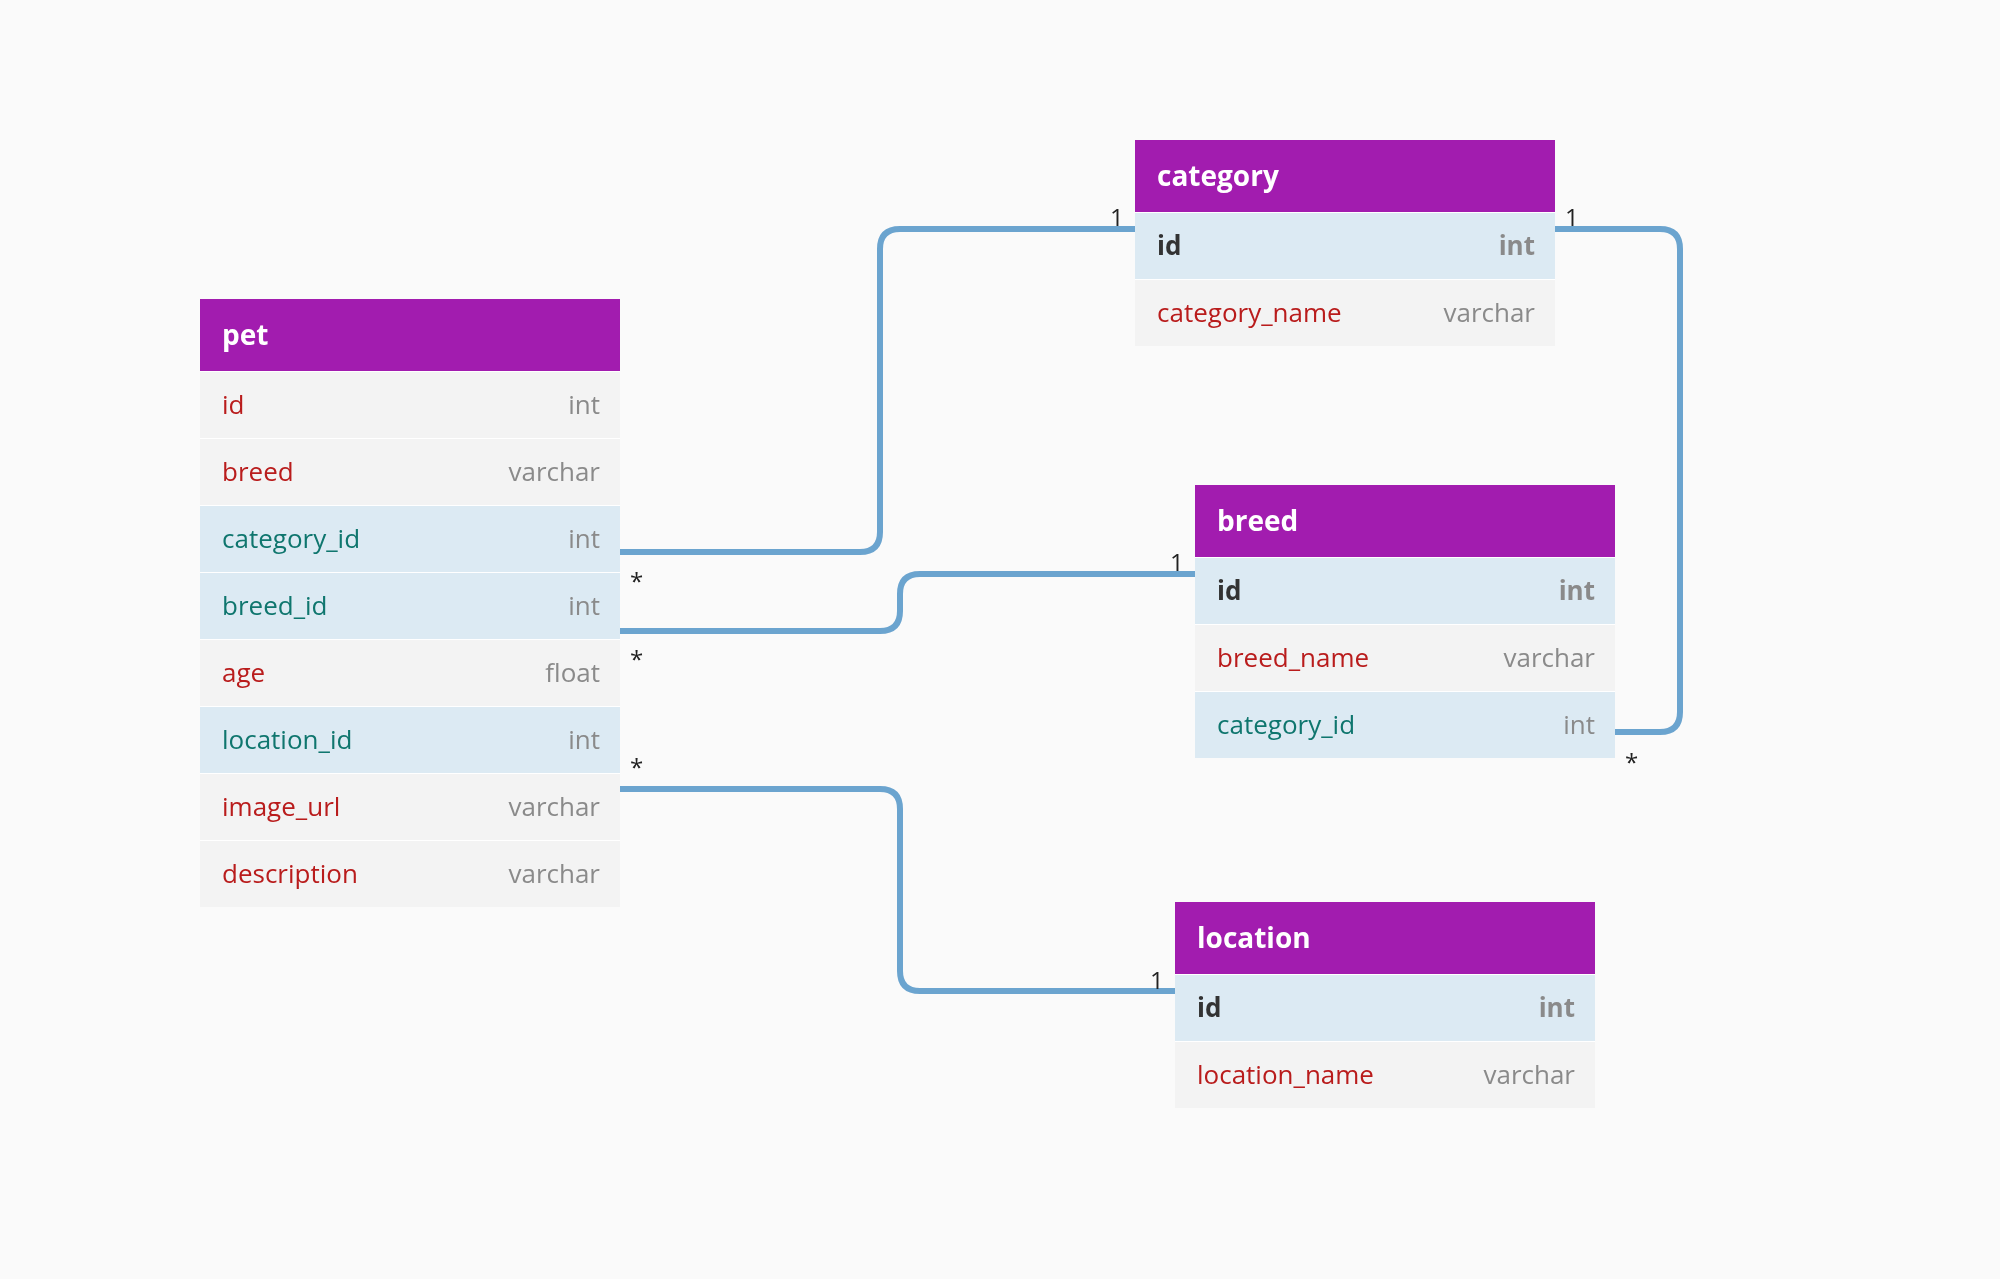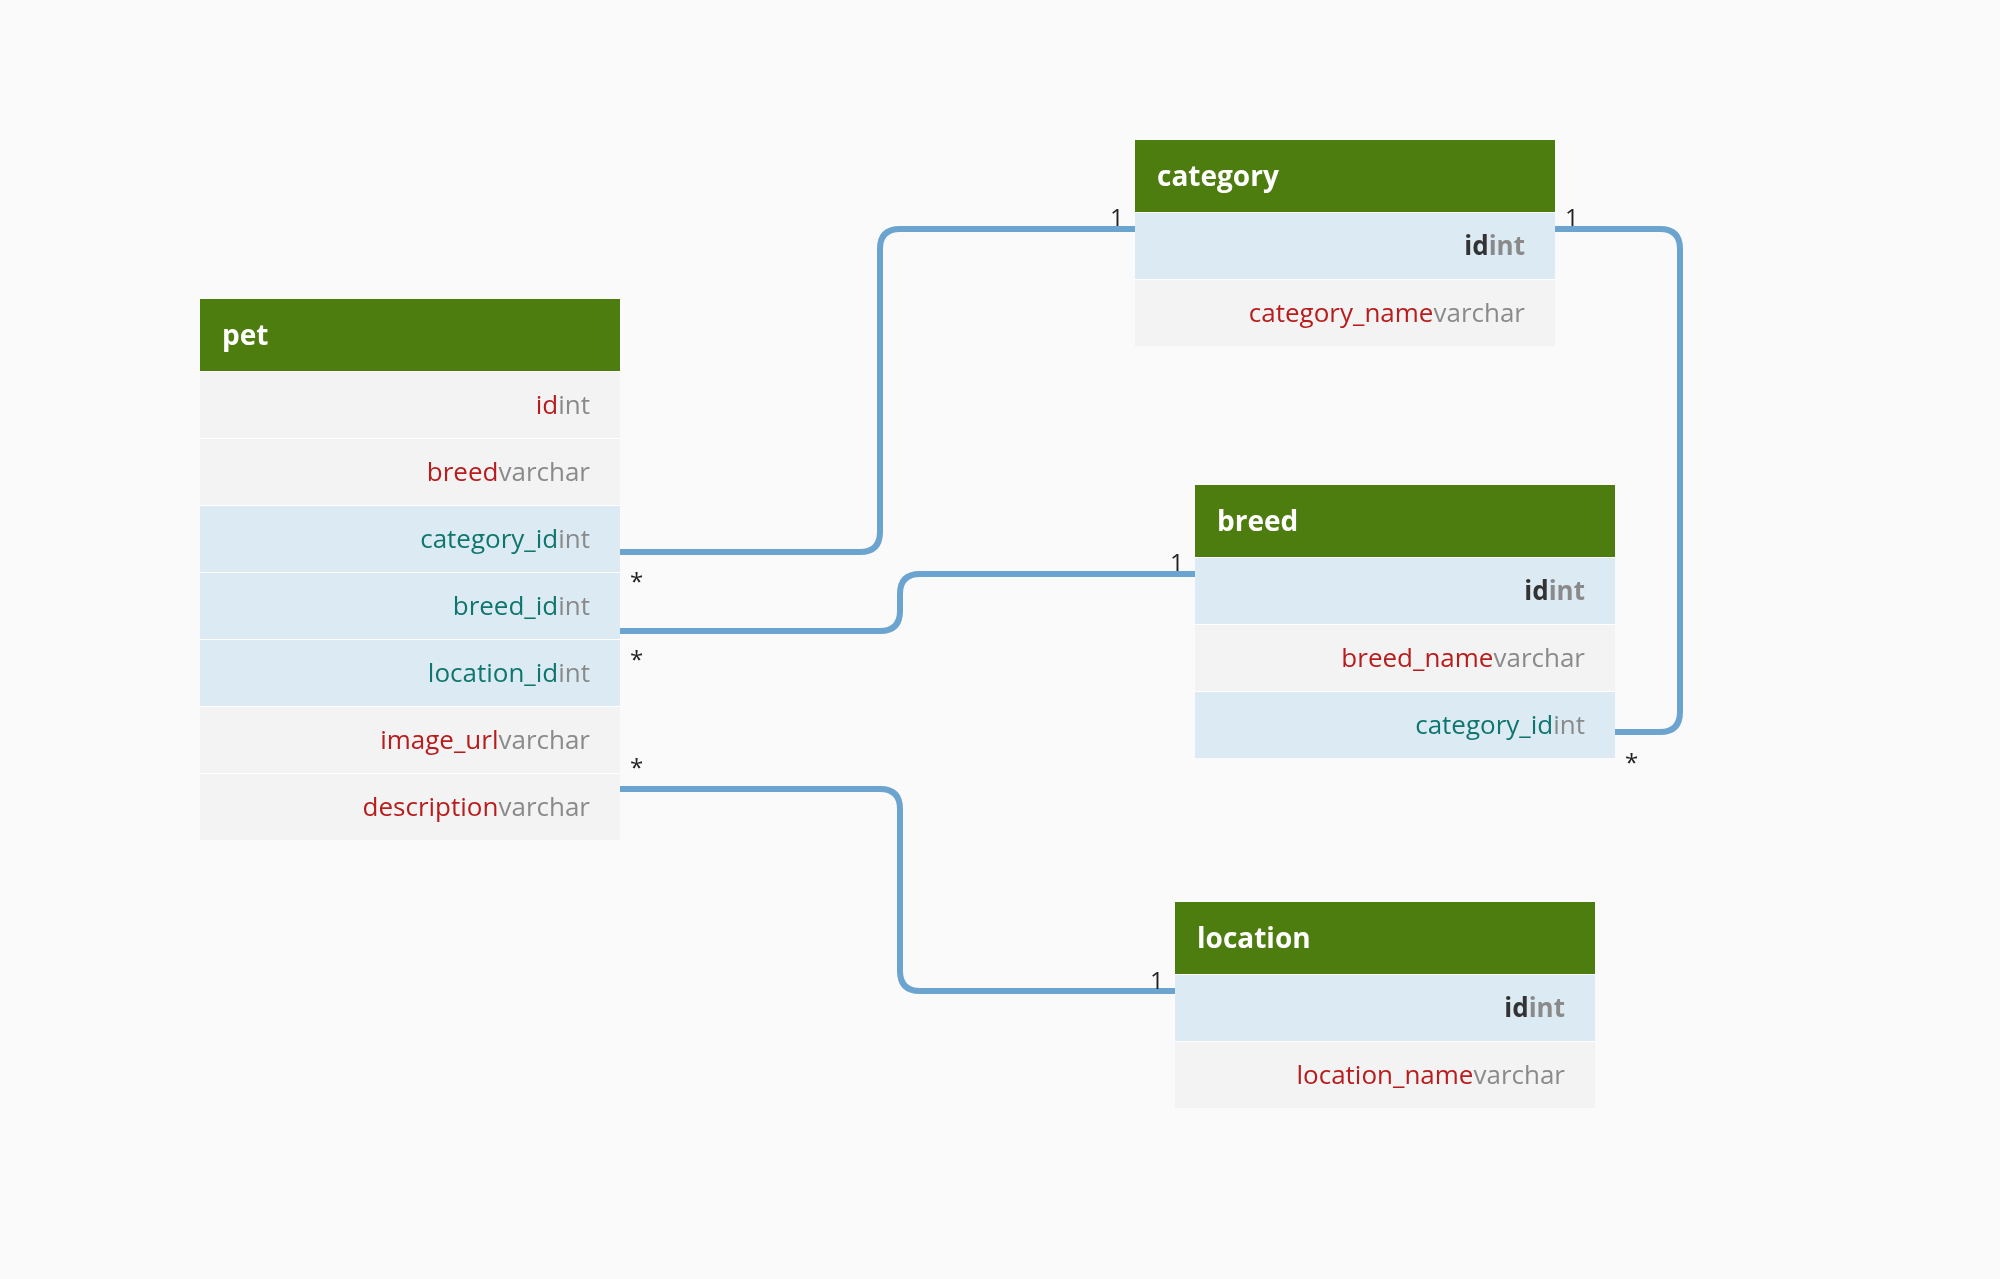--- a/index.html
+++ b/index.html
@@ -20,31 +20,31 @@
     width: 2000px;
     height: 1279px;
     pointer-events: none;
   }
   .table {
     position: absolute;
     width: 420px;
     box-shadow: none;
   }
   .table-header {
-    background: #4d7c0f;
+    background: #a21caf;
     color: #fff;
     font-weight: 700;
     font-size: 28px;
     padding: 16px 22px 18px 22px;
   }
   .row {
     display: flex;
-    justify-content: flex-end;
+    justify-content: space-between;
     align-items: center;
-    padding: 14px 30px 16px 22px;
+    padding: 14px 20px 16px 22px;
     font-size: 26px;
     background: #f3f3f3;
     border-top: 1px solid #fff;
   }
   .row.key {
     background: #dceaf3;
   }
   .col-name { color: #b91c1c; }
   .col-type { color: #8a8a8a; }
   .row.key .col-name { font-weight: 700; color: #333; }
@@ -86,20 +86,24 @@
         <span class="col-name">breed</span>
         <span class="col-type">varchar</span>
       </div>
     <div class="row fk">
         <span class="col-name">category_id</span>
         <span class="col-type">int</span>
       </div>
     <div class="row fk">
         <span class="col-name">breed_id</span>
         <span class="col-type">int</span>
+      </div>
+    <div class="row">
+        <span class="col-name">age</span>
+        <span class="col-type">float</span>
       </div>
     <div class="row fk">
         <span class="col-name">location_id</span>
         <span class="col-type">int</span>
       </div>
     <div class="row">
         <span class="col-name">image_url</span>
         <span class="col-type">varchar</span>
       </div>
     <div class="row">

